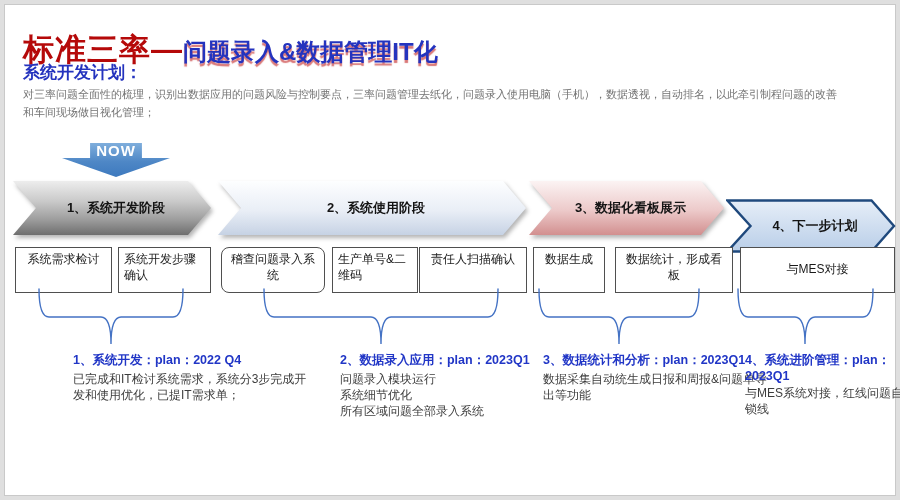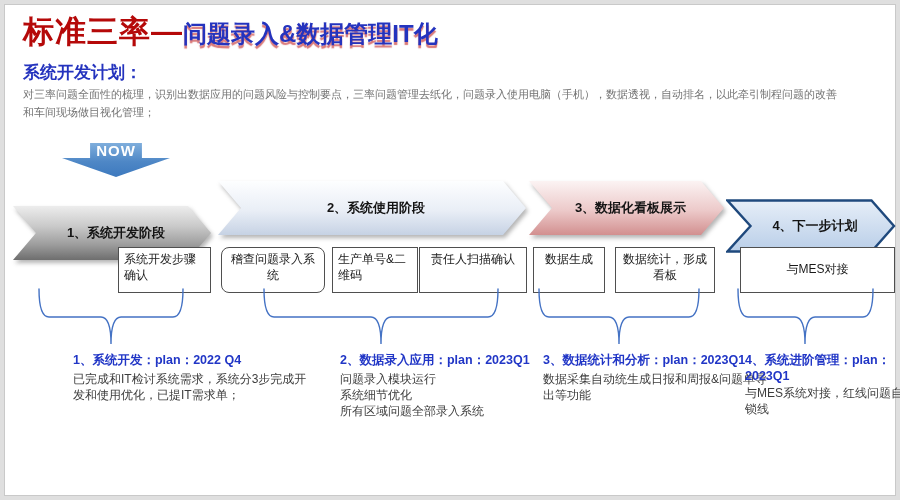--- a/index.html
+++ b/index.html
@@ -7,21 +7,21 @@
     width:900px;height:500px;overflow:hidden;
     background:#DFDFDF;
     font-family:"Liberation Sans","DejaVu Sans",sans-serif;
     position:relative;
   }
   #slide{
     position:absolute;left:4px;top:4px;right:4px;bottom:4px;
     background:#FFFFFF;border:1px solid #C9C9C9;
   }
   
-  .title-wrap{position:absolute;left:18px;top:6px;white-space:nowrap;}
+  .title-wrap{position:absolute;left:18px;top:24px;white-space:nowrap;}
   .title-red{
     font-size:31px;font-weight:bold;color:#B50909;
     letter-spacing:1px;
   }
   .title-blue{
     font-size:24px;font-weight:bold;color:#2433BE;
     text-shadow:0 3px 1px rgba(185,10,10,0.55);
   }
   .subtitle{
     position:absolute;left:18px;top:56px;
@@ -44,21 +44,21 @@
   }
   
   .chev-shadow{position:absolute;top:176px;height:54px;filter:drop-shadow(2px 3px 2px rgba(90,90,90,0.45));}
   .chev{
     width:100%;height:100%;
     clip-path:polygon(0 0,calc(100% - 23px) 0,100% 50%,calc(100% - 23px) 100%,0 100%,23px 50%);
     display:flex;align-items:center;justify-content:center;
   }
   .chev-label{font-size:13px;font-weight:bold;color:#141414;padding-left:8px;}
   #chev1{left:8px;width:198px;}
-  #chev1 .chev{background:linear-gradient(180deg,#EDEDED 0%,#C9C9C9 38%,#9C9C9C 72%,#6E6E6E 100%);margin-top:25px;}
+  #chev1 .chev{background:linear-gradient(180deg,#EDEDED 0%,#C9C9C9 38%,#9C9C9C 72%,#6E6E6E 100%);}
   #chev2{left:213px;width:308px;}
   #chev2 .chev{background:linear-gradient(180deg,#FDFEFF 0%,#E9EEF6 55%,#C6D2E4 100%);}
   #chev3{left:524px;width:195px;}
   #chev3 .chev{background:linear-gradient(180deg,#FBF3F3 0%,#ECC9C9 55%,#D28F8F 100%);}
   #chev4{position:absolute;left:721px;top:176px;width:170px;height:54px;margin-top:18px;}
   #chev4 svg{position:absolute;left:0;top:0;}
   #chev4 .chev-label{
     position:absolute;left:0;top:0;width:100%;height:100%;
     display:flex;align-items:center;justify-content:center;box-sizing:border-box;
   }
@@ -70,21 +70,21 @@
     padding:4px 5px;text-align:center;
   }
   .tbox.left{text-align:left;}
   .tbox.mid{display:flex;align-items:center;justify-content:center;padding:4px;}
   #box1{left:10px;width:97px;}
   #box2{left:113px;width:93px;}
   #box3{left:216px;width:104px;border-radius:8px;}
   #box4{left:327px;width:86px;}
   #box5{left:414px;width:108px;}
   #box6{left:528px;width:72px;}
-  #box7{left:610px;width:100px;}
+  #box7{left:610px;width:118px;}
   #box8{left:735px;width:155px;}
   
   #braces{position:absolute;left:0;top:0;pointer-events:none;}
   #braces path{stroke:#4472C4;stroke-width:1.4;fill:none;stroke-linecap:round;}
   
   .plan{position:absolute;top:347px;}
   .plan-heading{font-size:12.5px;font-weight:bold;color:#2136C6;margin-bottom:2px;}
   .plan-line{font-size:12px;color:#3C3C3C;line-height:1.35;}
   #plan1{left:68px;width:242px;}
   #plan2{left:335px;width:245px;}
@@ -131,20 +131,21 @@
         <linearGradient id="c4g" x1="0" y1="0" x2="0" y2="1">
           <stop offset="0" stop-color="#E6EEF8"></stop>
           <stop offset="1" stop-color="#B9CEE8"></stop>
         </linearGradient>
       </defs>
       <polygon points="1.5,1.5 145.5,1.5 168,27 145.5,52.5 1.5,52.5 24.5,27" fill="url(#c4g)" stroke="#1F497D" stroke-width="2.4" stroke-linejoin="miter"></polygon>
     </svg>
     <span class="chev-label">4、下一步计划</span>
   </div>
 
+  <div class="tbox" id="box1">系统需求检讨</div>
   <div class="tbox left" id="box2">系统开发步骤确认</div>
   <div class="tbox" id="box3">稽查问题录入系统</div>
   <div class="tbox left" id="box4">生产单号&amp;二维码</div>
   <div class="tbox" id="box5">责任人扫描确认</div>
   <div class="tbox" id="box6">数据生成</div>
   <div class="tbox" id="box7">数据统计，形成看板</div>
   <div class="tbox mid" id="box8">与MES对接</div>
 
   <svg id="braces" width="892" height="492" viewBox="0 0 892 492">
     <path d="M 34,284 Q 34,312 44,312 L 96,312 Q 106,312 106,339 Q 106,312 116,312 L 168,312 Q 178,312 178,284"></path>

